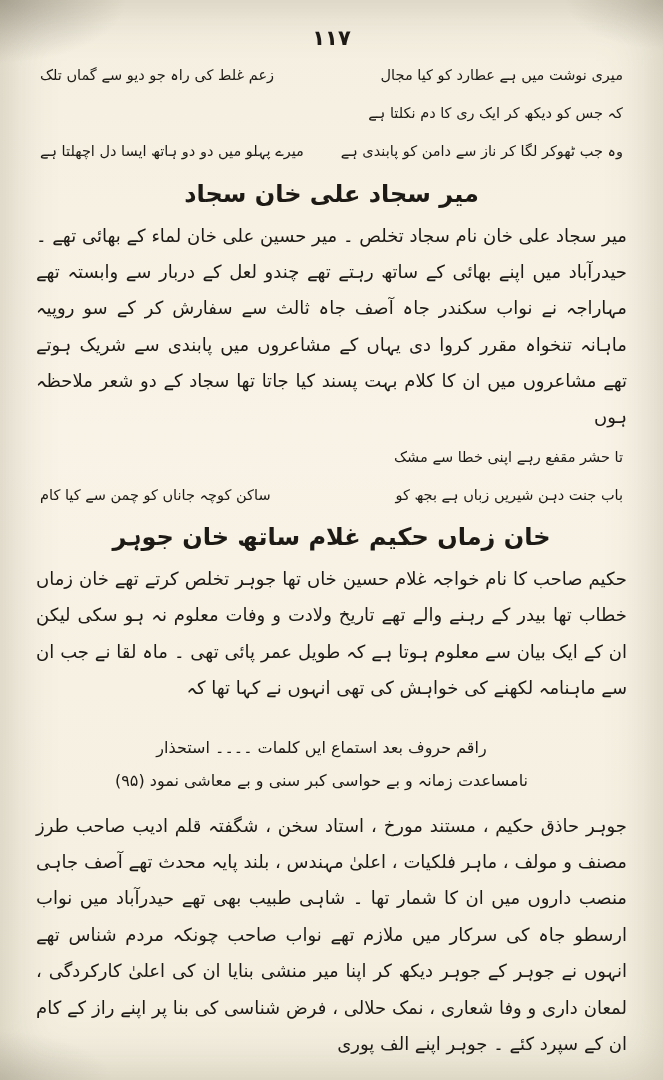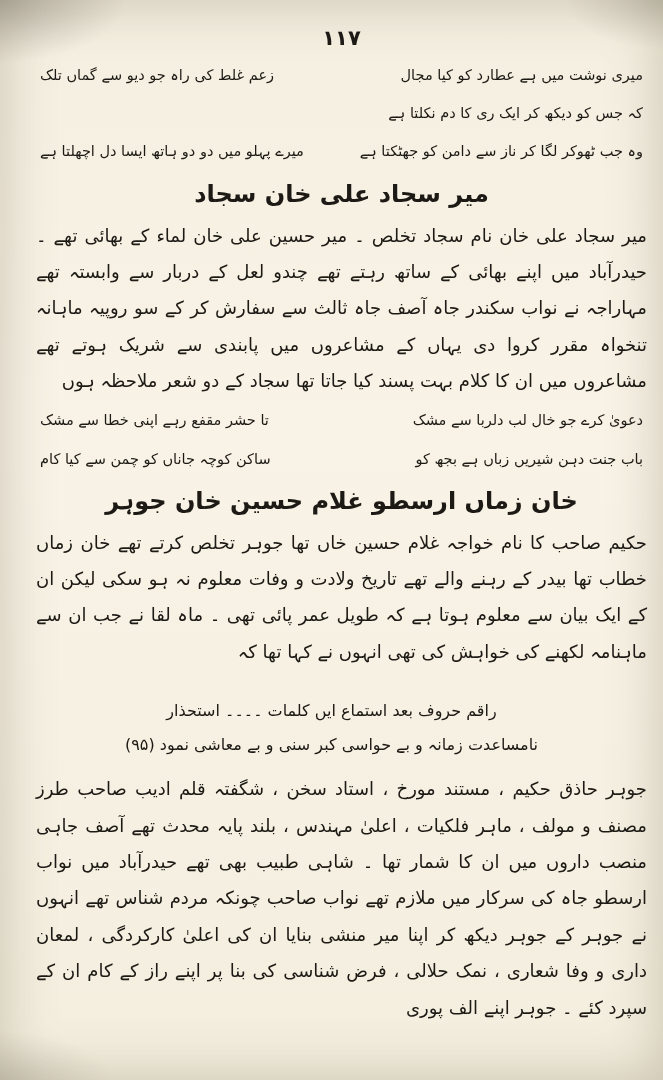--- a/index.html
+++ b/index.html
@@ -3,21 +3,21 @@
 <meta charset="utf-8">
 <style>
   html,body{margin:0;padding:0;}
   body{
     width:663px;height:1080px;overflow:hidden;
     background:#b9b2a0;
     font-family:"DejaVu Sans","Liberation Sans",sans-serif;
   }
   .page{
     position:absolute;inset:0;box-sizing:border-box;
-    padding:22px 14px 18px 34px;
+    padding:22px 34px 18px 34px;
     direction:rtl;
     color:#1d1a15;
     background:
       radial-gradient(ellipse 180px 90px at 0% 0%, rgba(40,35,25,.28), transparent 70%),
       radial-gradient(ellipse 140px 70px at 100% 0%, rgba(40,35,25,.18), transparent 70%),
       radial-gradient(ellipse 160px 70px at 0% 100%, rgba(40,35,25,.14), transparent 70%),
       linear-gradient(180deg,#f4efe0 0%, #f8f3e6 40%, #f3eede 100%);
     box-shadow: inset 0 0 55px rgba(95,85,60,.30);
   }
   .page-number{
@@ -70,41 +70,40 @@
 
   <div class="poem">
     <div class="verse-row">
       <span class="misra right">میری نوشت میں ہے عطارد کو کیا مجال</span>
       <span class="misra left">زعم غلط کی راہ جو دیو سے گماں تلک</span>
     </div>
     <div class="verse-row">
       <span class="misra left">کہ جس کو دیکھ کر ایک ری کا دم نکلتا ہے</span>
     </div>
     <div class="verse-row">
-      <span class="misra right">وہ جب ٹھوکر لگا کر ناز سے دامن کو جھٹکتا ہے</span>
+      <span class="misra right">وہ جب ٹھوکر لگا کر ناز سے دامن کو پابندی ہے</span>
       <span class="misra left">میرے پہلو میں دو دو ہاتھ ایسا دل اچھلتا ہے</span>
     </div>
   </div>
 
   <div class="section-heading">میر سجاد علی خان سجاد</div>
 
   <p class="prose">میر سجاد علی خان نام سجاد تخلص ۔ میر حسین علی خان لماء کے بھائی تھے ۔ حیدرآباد میں اپنے بھائی کے ساتھ رہتے تھے چندو لعل کے دربار سے وابستہ تھے مہاراجہ نے نواب سکندر جاہ آصف جاہ ثالث سے سفارش کر کے سو روپیہ ماہانہ تنخواہ مقرر کروا دی یہاں کے مشاعروں میں پابندی سے شریک ہوتے تھے مشاعروں میں ان کا کلام بہت پسند کیا جاتا تھا سجاد کے دو شعر ملاحظہ ہوں</p>
 
   <div class="poem">
     <div class="verse-row">
-      <span class="misra right">دعویٰ کرے جو خال لب دلربا سے مشک</span>
       <span class="misra left">تا حشر مقفع رہے اپنی خطا سے مشک</span>
     </div>
     <div class="verse-row">
       <span class="misra left">باب جنت دہن شیریں زباں ہے بجھ کو</span>
       <span class="misra right">ساکن کوچہ جاناں کو چمن سے کیا کام</span>
     </div>
   </div>
 
-  <div class="section-heading">خان زماں ارسطو غلام حسین خان جوہر</div>
+  <div class="section-heading">خان زماں حکیم غلام ساتھ خان جوہر</div>
 
   <p class="prose">حکیم صاحب کا نام خواجہ غلام حسین خاں تھا جوہر تخلص کرتے تھے خان زماں خطاب تھا بیدر کے رہنے والے تھے تاریخ ولادت و وفات معلوم نہ ہو سکی لیکن ان کے ایک بیان سے معلوم ہوتا ہے کہ طویل عمر پائی تھی ۔ ماہ لقا نے جب ان سے ماہنامہ لکھنے کی خواہش کی تھی انہوں نے کہا تھا کہ</p>
 
   <div class="quote-block">
     <span class="quote-line">راقم حروف بعد استماع ایں کلمات ۔۔۔۔ استحذار</span>
     <span class="quote-line">نامساعدت زمانہ و بے حواسی کبر سنی و بے معاشی نمود (۹۵)</span>
   </div>
 
   <p class="prose">جوہر حاذق حکیم ، مستند مورخ ، استاد سخن ، شگفتہ قلم ادیب صاحب طرز مصنف و مولف ، ماہر فلکیات ، اعلیٰ مہندس ، بلند پایہ محدث تھے آصف جاہی منصب داروں میں ان کا شمار تھا ۔ شاہی طبیب بھی تھے حیدرآباد میں نواب ارسطو جاہ کی سرکار میں ملازم تھے نواب صاحب چونکہ مردم شناس تھے انہوں نے جوہر کے جوہر دیکھ کر اپنا میر منشی بنایا ان کی اعلیٰ کارکردگی ، لمعان داری و وفا شعاری ، نمک حلالی ، فرض شناسی کی بنا پر اپنے راز کے کام ان کے سپرد کئے ۔ جوہر اپنے الف پوری</p>
 

